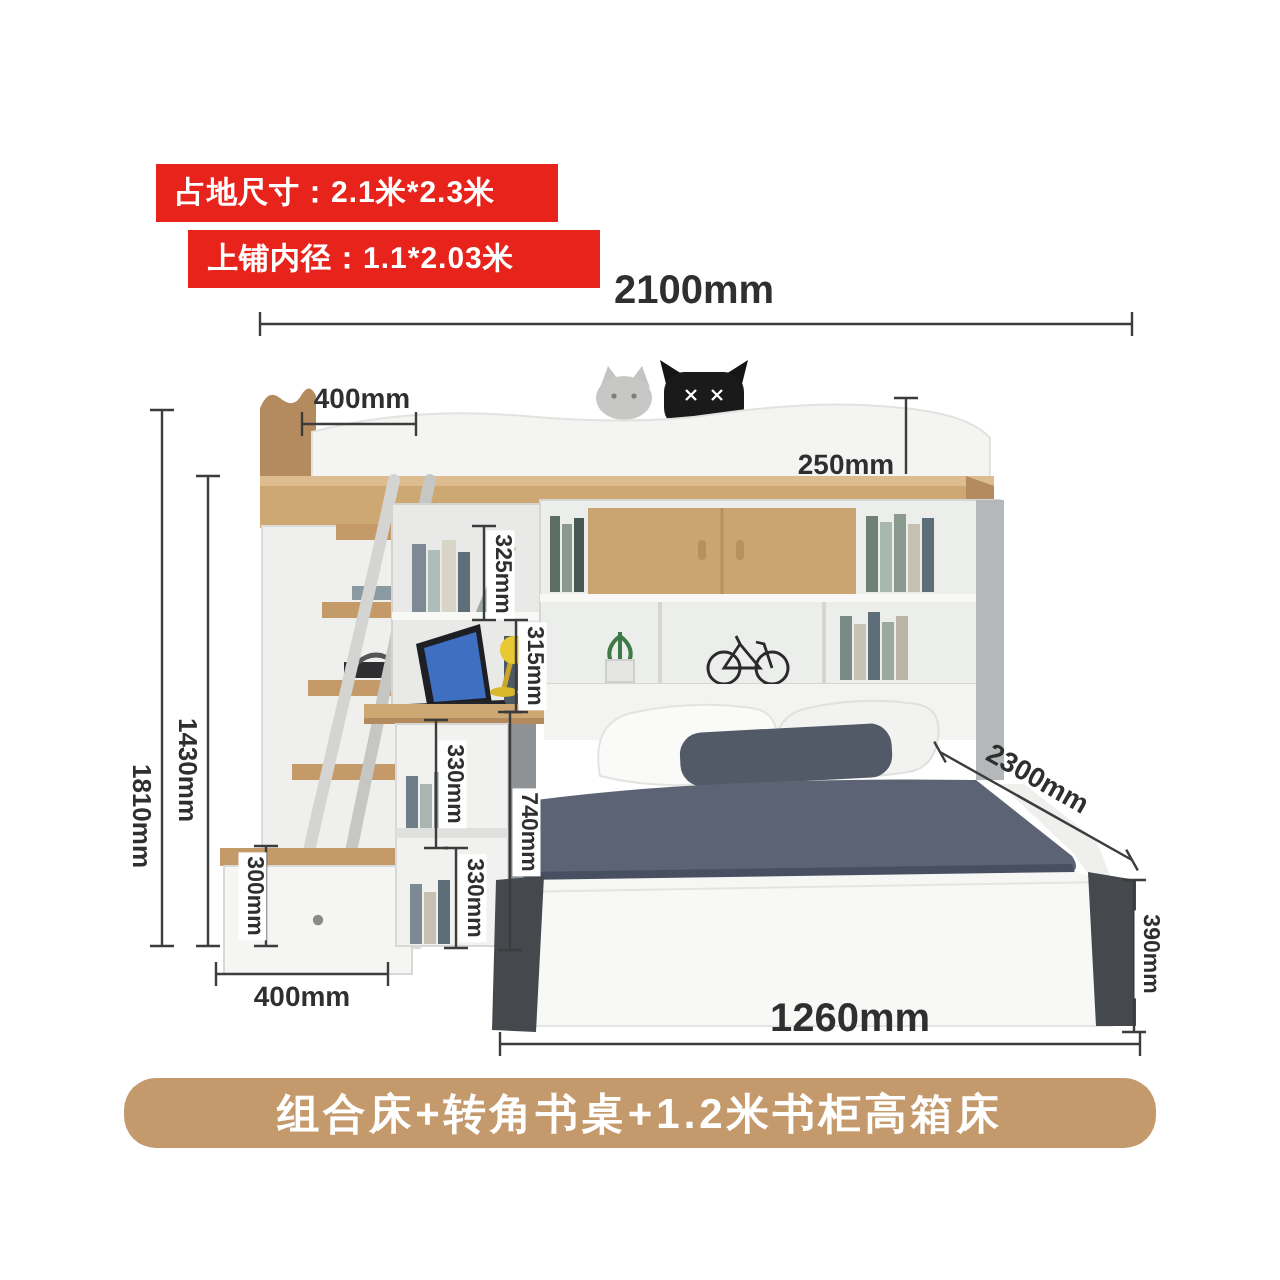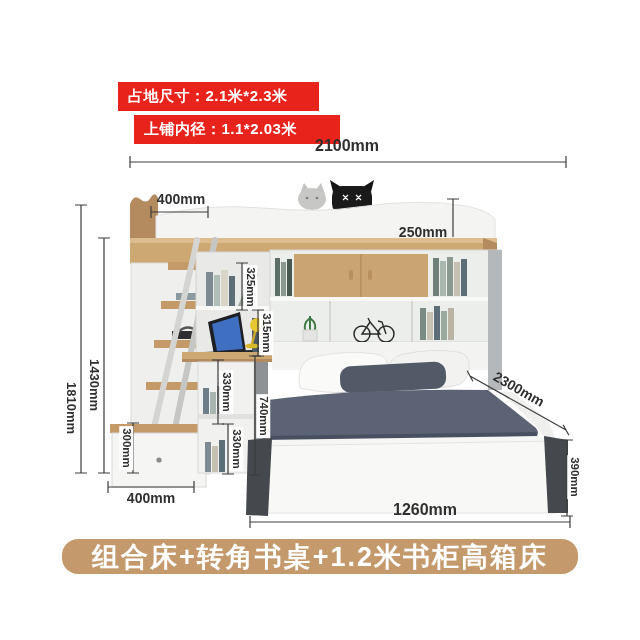--- a/index.html
+++ b/index.html
@@ -1,25 +1,25 @@
 <!DOCTYPE html>
 <html><head>
 <meta charset="utf-8">
 <style>
   html,body{margin:0;padding:0;background:#ffffff;}
   body{width:640px;height:640px;position:relative;overflow:hidden;
        font-family:"Liberation Sans","DejaVu Sans",sans-serif;}
   .abs{position:absolute;}
   .badge{background:#e7231b;color:#fff;font-weight:bold;font-size:15px;
-         display:flex;align-items:center;padding:0 10px;letter-spacing:.5px;margin-left:40px;}
-  .banner{background:#c49a6d;color:#fff;font-weight:bold;font-size:27px;
+         display:flex;align-items:center;padding:0 10px;letter-spacing:.5px;}
+  .banner{background:#c49a6d;color:#fff;font-weight:bold;font-size:21px;
           display:flex;align-items:center;justify-content:center;letter-spacing:2px;border-radius:16px;}
   .dim{color:#2f2f2f;font-size:14px;font-weight:600;white-space:nowrap;
        transform:translate(-50%,-50%);}
-  .dim.big{font-size:16px;}
+  .dim.big{font-size:20px;}
   .dim.v{writing-mode:vertical-rl;transform:translate(-50%,-50%);font-size:13px;}
   .dim.chip{writing-mode:vertical-rl;background:#ffffff;padding:2px 1px;
             font-size:11.5px;font-weight:bold;line-height:1;}
   .dim.rot{transform:translate(-50%,-50%) rotate(29.5deg);}
   svg{display:block;}
 </style>
 </head>
 <body>
 
 <svg class="abs" style="left:0;top:0" width="640" height="640" viewBox="0 0 640 640">

